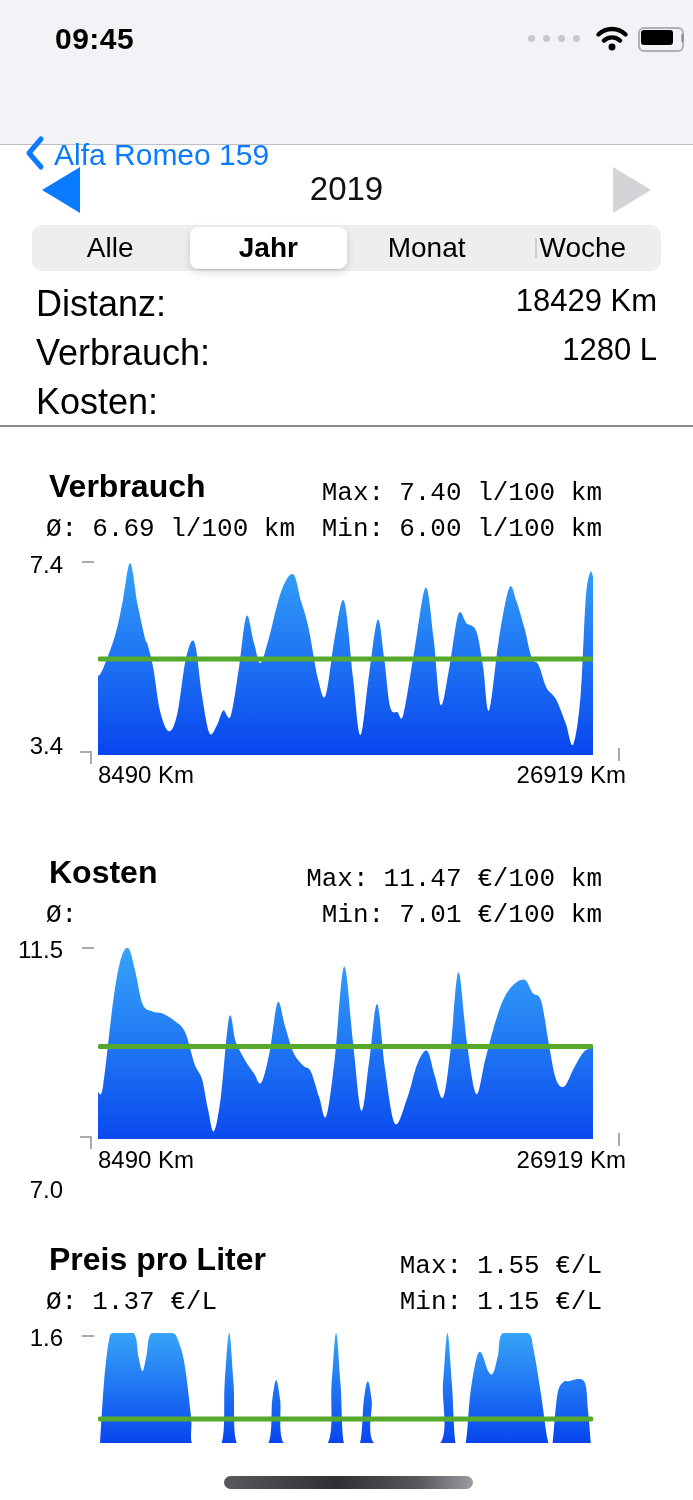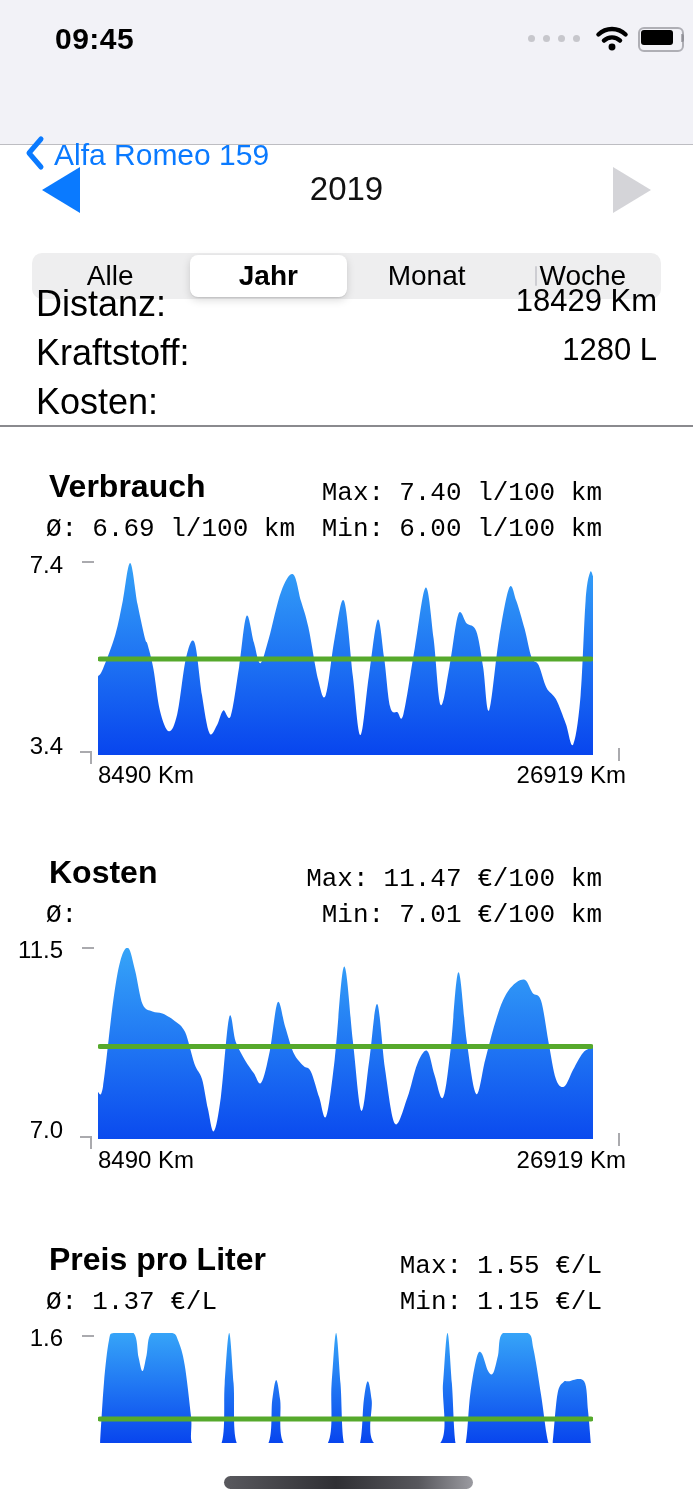--- a/index.html
+++ b/index.html
@@ -27,21 +27,21 @@
   .back-label{color:#0a7aff;font-size:30px;}
 
   
   .period-row{left:0;top:164px;width:660px;height:52px;}
   .arrow-btn{position:absolute;top:2px;width:44px;height:48px;display:flex;align-items:center;justify-content:center;cursor:pointer;}
   .arrow-prev{left:38px;}
   .arrow-next{left:611px;}
   .period-value{position:absolute;left:0;top:6px;width:693px;text-align:center;font-size:33px;color:#111;}
 
   
-  .segmented{left:32px;top:225px;width:629px;height:46px;background:#eeeeef;border-radius:10px;display:flex;align-items:flex-end;margin-top:28px;}
+  .segmented{left:32px;top:225px;width:629px;height:46px;background:#eeeeef;border-radius:10px;display:flex;align-items:flex-end;}
   .segment{flex:1 1 0;height:46px;display:flex;align-items:center;justify-content:center;font-size:28px;color:#000;position:relative;cursor:pointer;z-index:1;}
   .segment.selected{background:#fff;border-radius:8px;height:42px;margin:2px;box-shadow:0 3px 8px rgba(0,0,0,.15),0 1px 1px rgba(0,0,0,.08);font-weight:700;}
   .seg-divider{position:absolute;left:503px;top:13px;width:2px;height:20px;background:#cdcdd2;border-radius:1px;}
 
   
   .stat-row{left:0;top:0;width:693px;height:44px;}
   .stat-label{position:absolute;left:36px;font-size:36px;color:#000;}
   .stat-value{position:absolute;right:36px;font-size:31px;color:#000;text-align:right;}
   .r1{top:283px;} .r2{top:332px;} .r3{top:381px;}
   .big-divider{left:0;top:425px;width:693px;height:2px;background:#8a8a8e;}
@@ -124,21 +124,21 @@
   <div class="segment">
       <span>Woche</span>
     </div>
 </div>
 
 <div class="abs stat-row r1">
   <span class="stat-label">Distanz:</span>
   <span class="stat-value">18429 Km</span>
 </div>
 <div class="abs stat-row r2">
-  <span class="stat-label">Kraftstoff:</span>
+  <span class="stat-label">Verbrauch:</span>
   <span class="stat-value">1280 L</span>
 </div>
 <div class="abs stat-row r3">
   <span class="stat-label">Kosten:</span>
 </div>
 <div class="abs big-divider"></div>
 
 <div class="abs chart-title" style="left:49px;top:468px;">Verbrauch</div>
 <div class="abs stat-line right" style="right:91px;top:478px;">
   <span>Max:</span>
@@ -178,21 +178,21 @@
 </div>
 <div class="abs stat-line" style="left:46px;top:900px;">
   <span>Ø:</span>
 </div>
 <div class="abs stat-line right" style="right:91px;top:900px;">
   <span>Min:</span>
     <span>7.01 €/100 km</span>
 </div>
 <div class="abs axis-label ylab" style="left:17px;top:936px;">11.5</div>
 <div class="abs tick-h" style="left:82px;top:947px;"></div>
-<div class="abs axis-label ylab" style="left:17px;top:1116px;">7.0</div>
+<div class="abs axis-label ylab" style="left:17px;top:1176px;">7.0</div>
 <div class="abs tick-h" style="left:80px;top:1136px;"></div>
 <div class="abs tick-v" style="left:90px;top:1136px;"></div>
 <div class="abs tick-v" style="left:618px;top:1133px;"></div>
 <svg class="abs plot-svg" style="left:98px;top:948px;" width="495" height="202" viewBox="0 0 495 202">
     <defs>
       <linearGradient id="grad1" gradientUnits="userSpaceOnUse" x1="0" y1="0" x2="0" y2="202">
         <stop offset="0%" stop-color="#36a4f8"></stop>
         <stop offset="100%" stop-color="#0845ee"></stop>
       </linearGradient>
     </defs>

